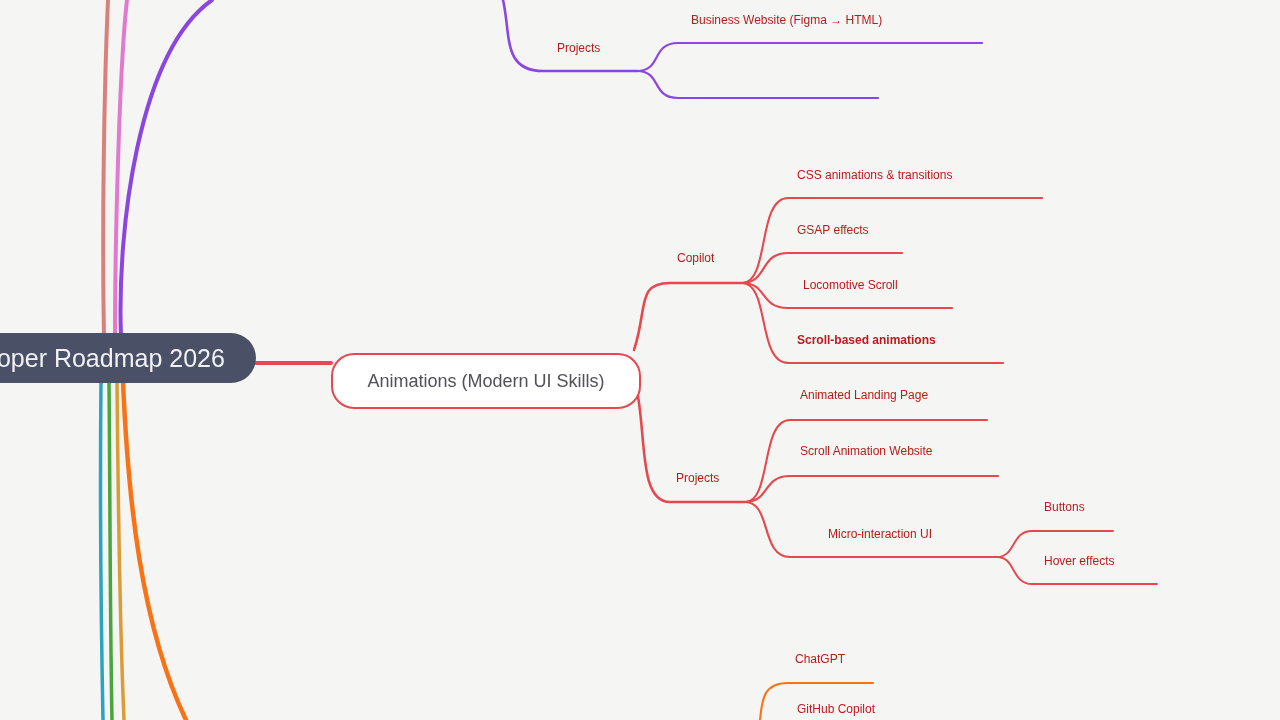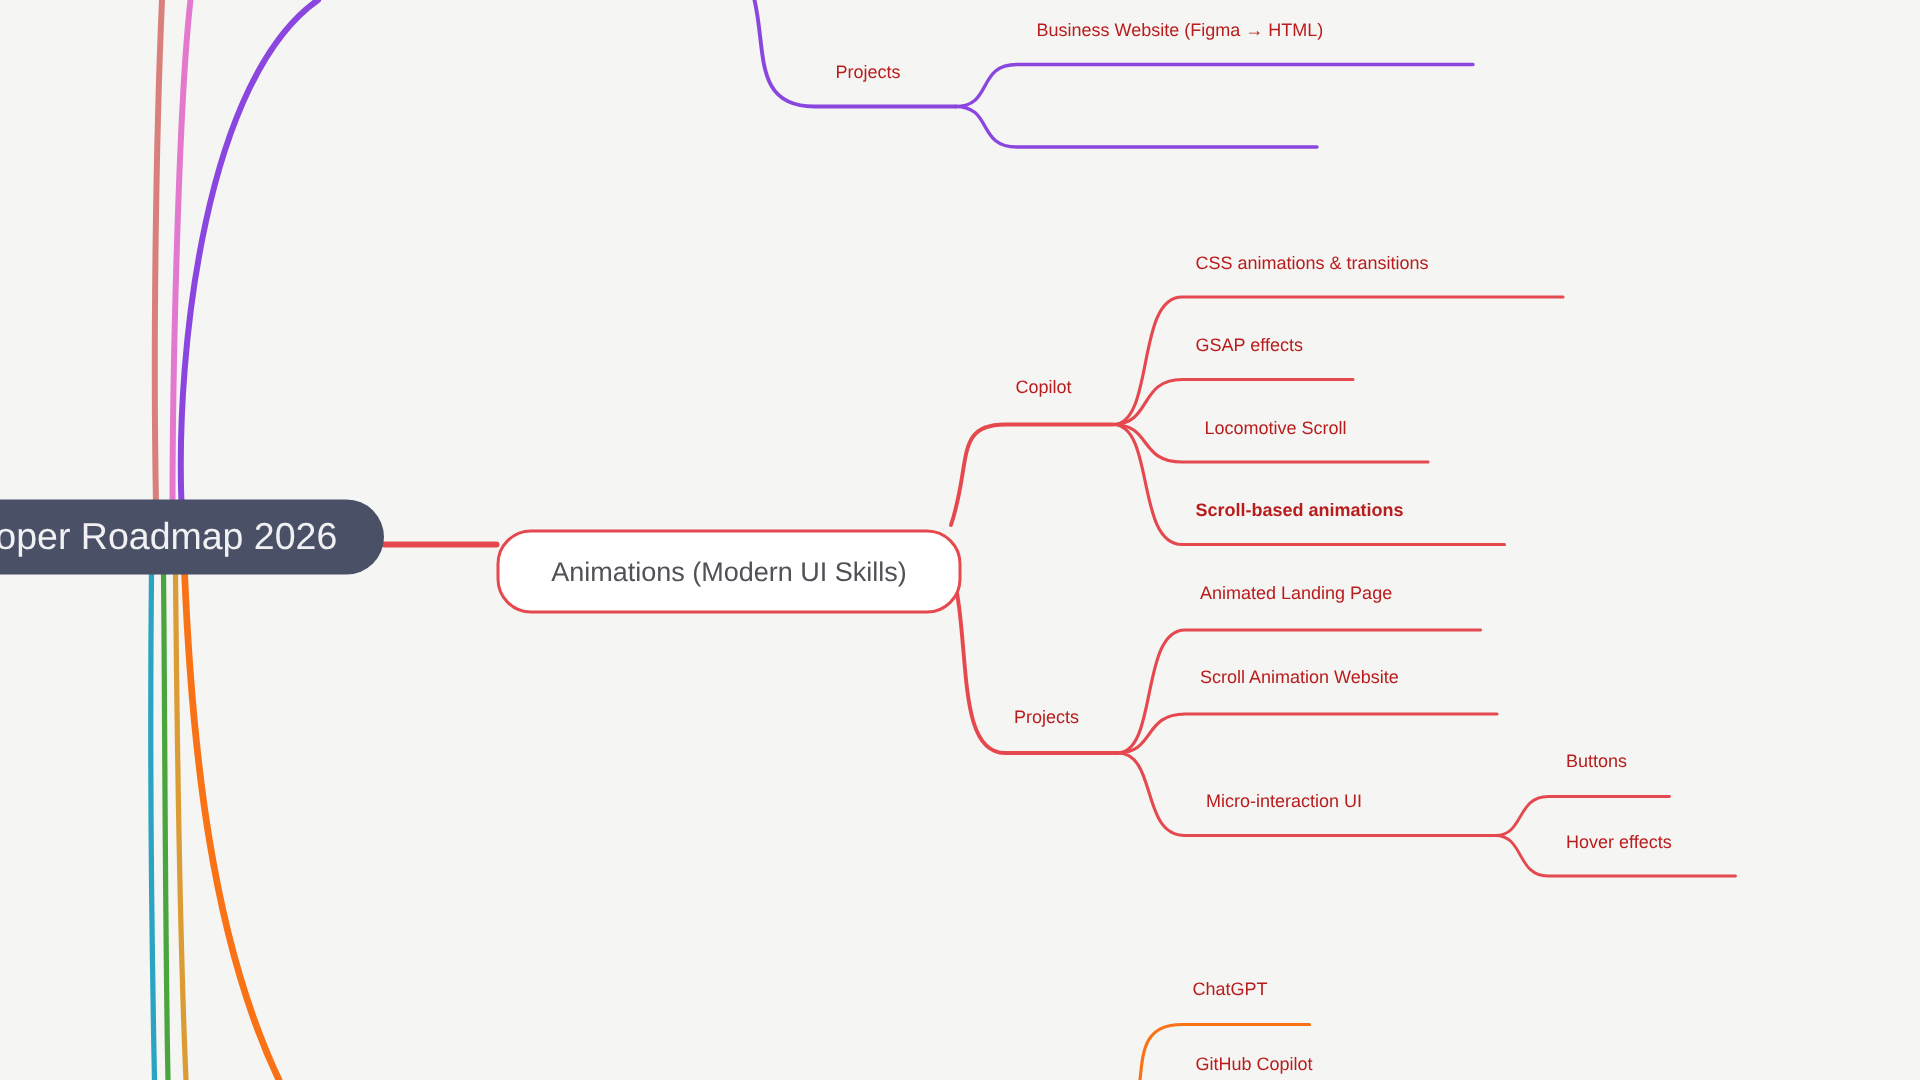--- a/index.html
+++ b/index.html
@@ -76,20 +76,20 @@
 
   <div class="lbl" style="left:677px;top:251px;">Copilot</div>
   <div class="lbl" style="left:797px;top:168px;">CSS animations &amp; transitions</div>
   <div class="lbl" style="left:797px;top:223px;">GSAP effects</div>
   <div class="lbl" style="left:803px;top:278px;">Locomotive Scroll</div>
   <div class="lbl" style="left:797px;top:333px;font-weight:bold;">Scroll-based animations</div>
 
   <div class="lbl" style="left:676px;top:471px;">Projects</div>
   <div class="lbl" style="left:800px;top:388px;text-align:center;">Animated Landing Page</div>
   <div class="lbl" style="left:800px;top:444px;">Scroll Animation Website</div>
-  <div class="lbl" style="left:804px;top:527px;text-align:center;">Micro-interaction UI</div>
+  <div class="lbl" style="left:828px;top:527px;text-align:center;">Micro-interaction UI</div>
   <div class="lbl" style="left:1044px;top:500px;">Buttons</div>
   <div class="lbl" style="left:1044px;top:554px;">Hover effects</div>
 
   <div class="lbl" style="left:795px;top:652px;">ChatGPT</div>
   <div class="lbl" style="left:797px;top:702px;">GitHub Copilot</div>
 
 </div>
 
 </body></html>

